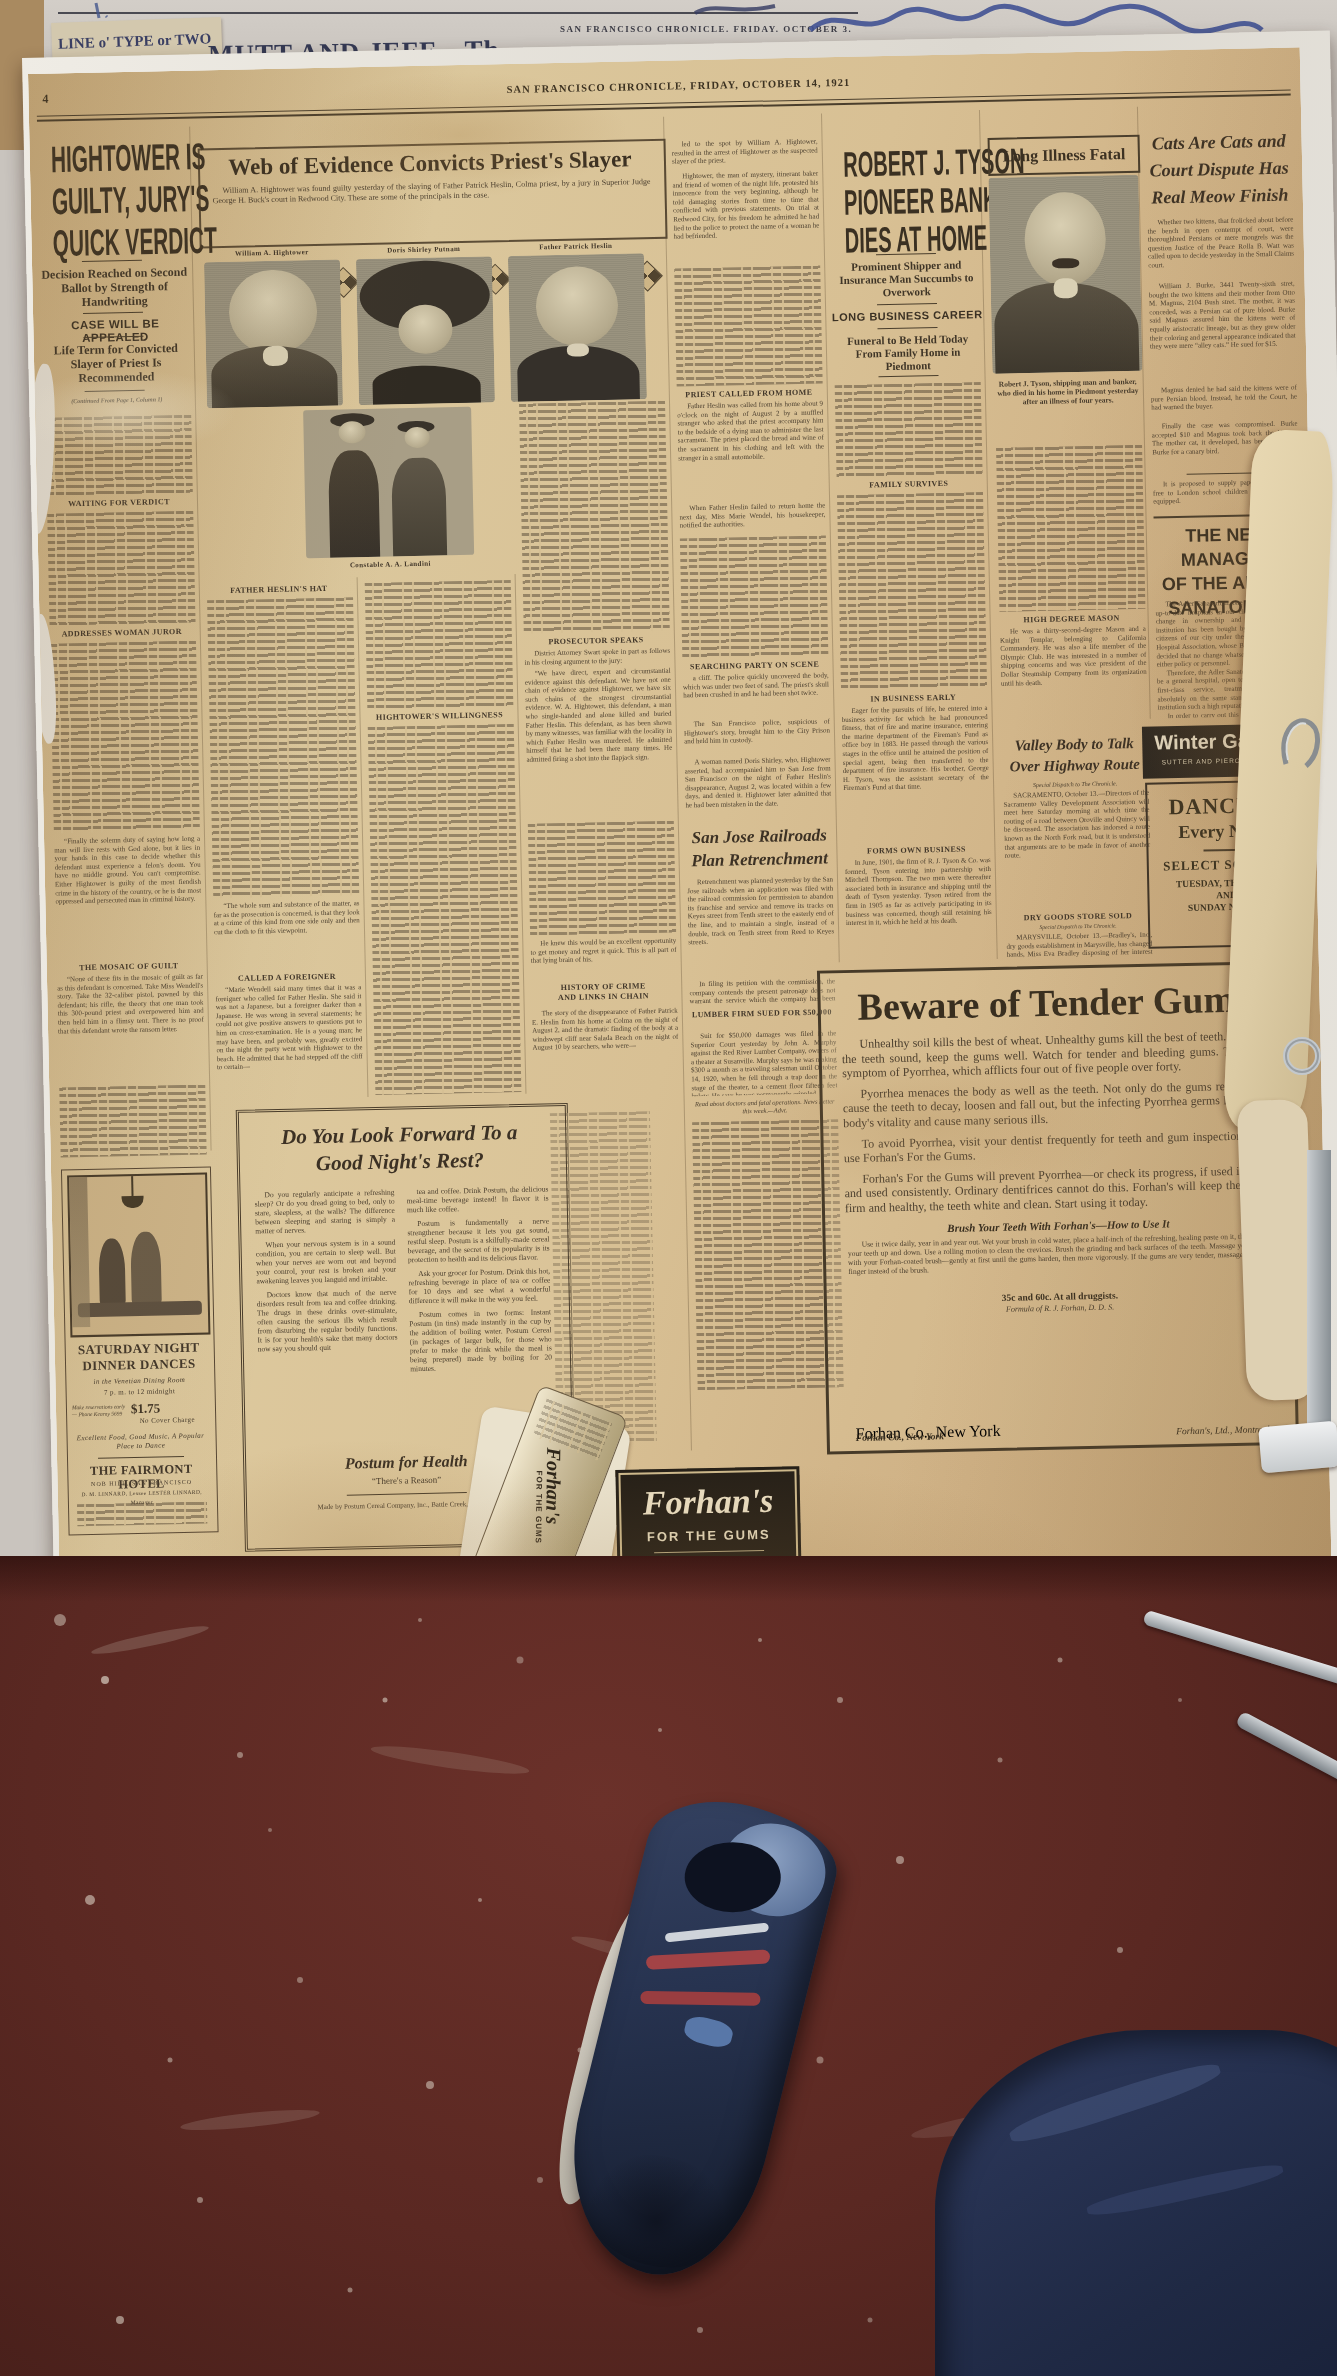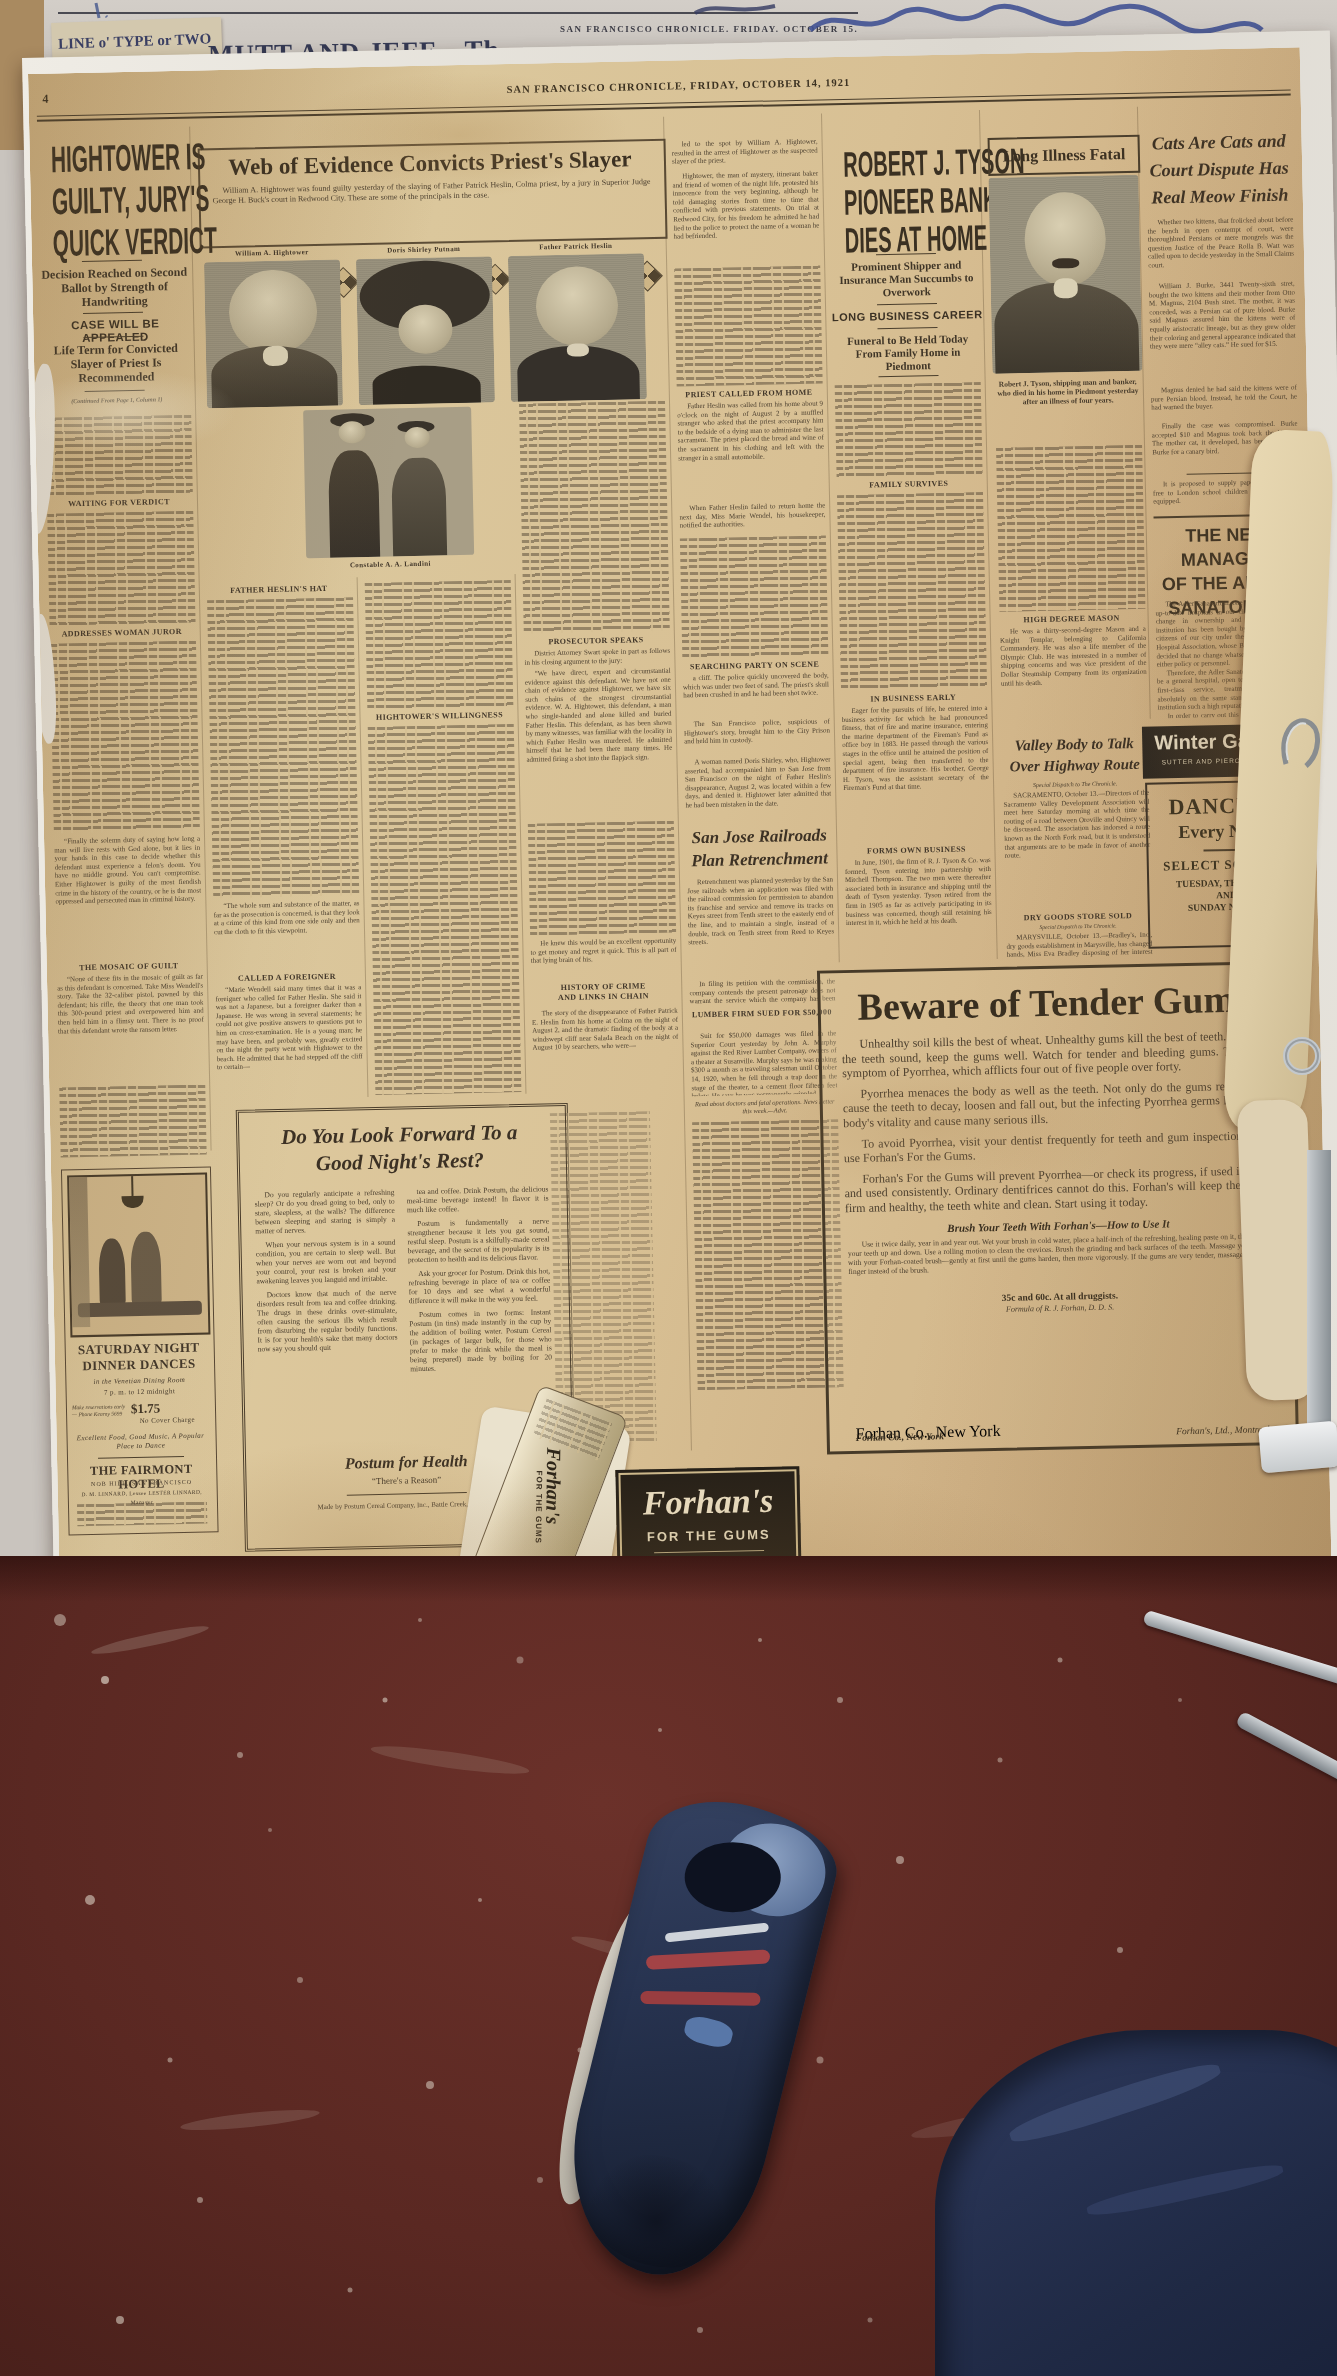--- a/index.html
+++ b/index.html
@@ -44,21 +44,21 @@
 <body>
 
 <div id="stage">
 
   <div class="abs" style="left:0;top:0;width:1337px;height:90px;background:linear-gradient(#d3cec8,#c5c0ba);"></div>
   <div class="abs" style="left:0;top:0;width:44px;height:150px;background:linear-gradient(100deg,#b2placeholder,#a98a60);background:#a98a60;border-radius:0 0 10px 0;"></div>
   <div class="abs rule" style="left:58px;top:12px;width:800px;height:2px;background:#4a4a52;"></div>
   <div class="abs" style="left:52px;top:20px;width:170px;height:54px;background:#d3c8ae;transform:rotate(-2deg);box-shadow:1px 2px 3px rgba(60,40,20,.3);"></div>
   <div class="abs" style="left:58px;top:32px;width:160px;font:bold 15px/18px 'Liberation Serif',serif;color:#3a3f63;transform:rotate(-2deg);">LINE o' TYPE or TWO</div>
   <div class="abs" style="left:208px;top:36px;width:440px;font:bold 27px/30px 'Liberation Serif',serif;letter-spacing:1px;color:#353a54;transform:rotate(-1deg);white-space:nowrap;">MUTT AND JEFF—Th</div>
-  <div class="abs" style="left:560px;top:24px;width:330px;font:bold 9px/11px 'Liberation Serif',serif;letter-spacing:1.5px;color:#3c3c46;">SAN FRANCISCO CHRONICLE.   FRIDAY.   OCTOBER 15.</div>
+  <div class="abs" style="left:560px;top:24px;width:330px;font:bold 9px/11px 'Liberation Serif',serif;letter-spacing:1.5px;color:#3c3c46;">SAN FRANCISCO CHRONICLE.   FRIDAY.   OCTOBER 3.</div>
   <svg class="abs" style="left:800px;top:0;" width="470" height="46">
     <path d="M10,30 C40,5 60,38 95,16 S150,34 185,12 S250,40 290,18 S350,8 380,26 S440,10 462,30" stroke="#3d4f92" stroke-width="5" fill="none" opacity=".88"></path>
   </svg>
   <svg class="abs" style="left:690px;top:0;" width="95" height="18">
     <path d="M5,13 C25,2 45,15 85,6" stroke="#333a60" stroke-width="4" fill="none" opacity=".8"></path>
   </svg>
   <svg class="abs" style="left:88px;top:0;" width="30" height="22">
     <path d="M8,3 L11,18 M18,16 L19,17" stroke="#44568c" stroke-width="3" fill="none" opacity=".8"></path>
   </svg>
 

